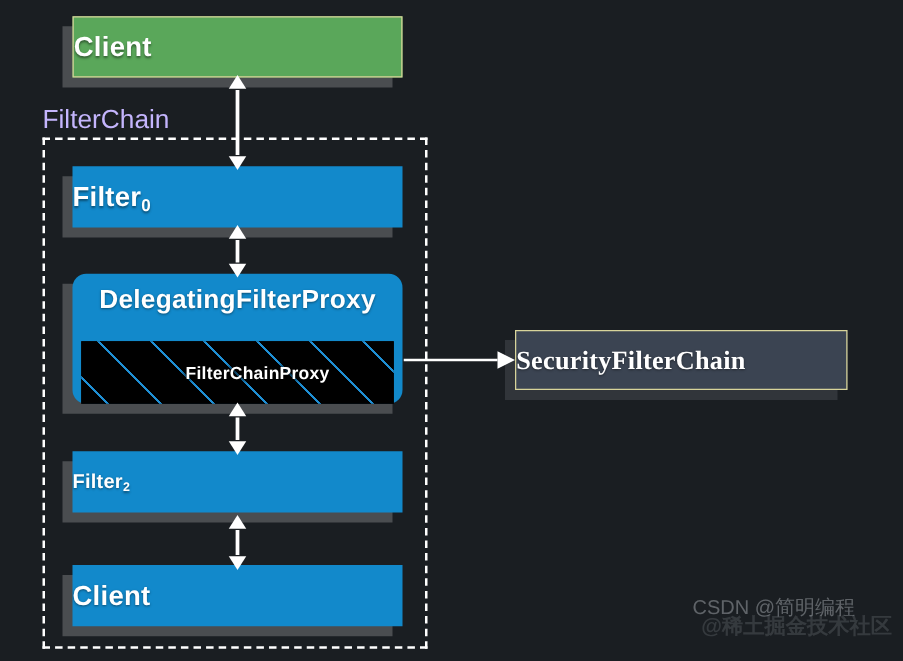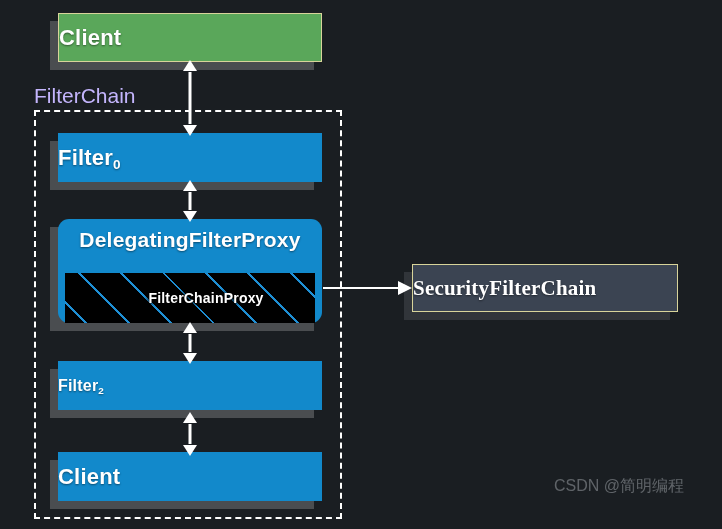--- a/index.html
+++ b/index.html
@@ -272,15 +272,16 @@
       <path d="M183,423 L190,412 L197,423 Z" fill="#ffffff"></path>
       <path d="M183,445 L190,456 L197,445 Z" fill="#ffffff"></path>
     </g>
 
     <g>
       <line x1="323" y1="288" x2="398" y2="288" stroke="#ffffff" stroke-width="2"></line>
       <path d="M398,281 L412,288 L398,295 Z" fill="#ffffff"></path>
     </g>
   </svg>
 
+  <div class="watermark" id="watermark-juejin">@稀土掘金技术社区</div>
   <div class="watermark" id="watermark-csdn">CSDN @简明编程</div>
 
 </div>
 
 </body></html>

